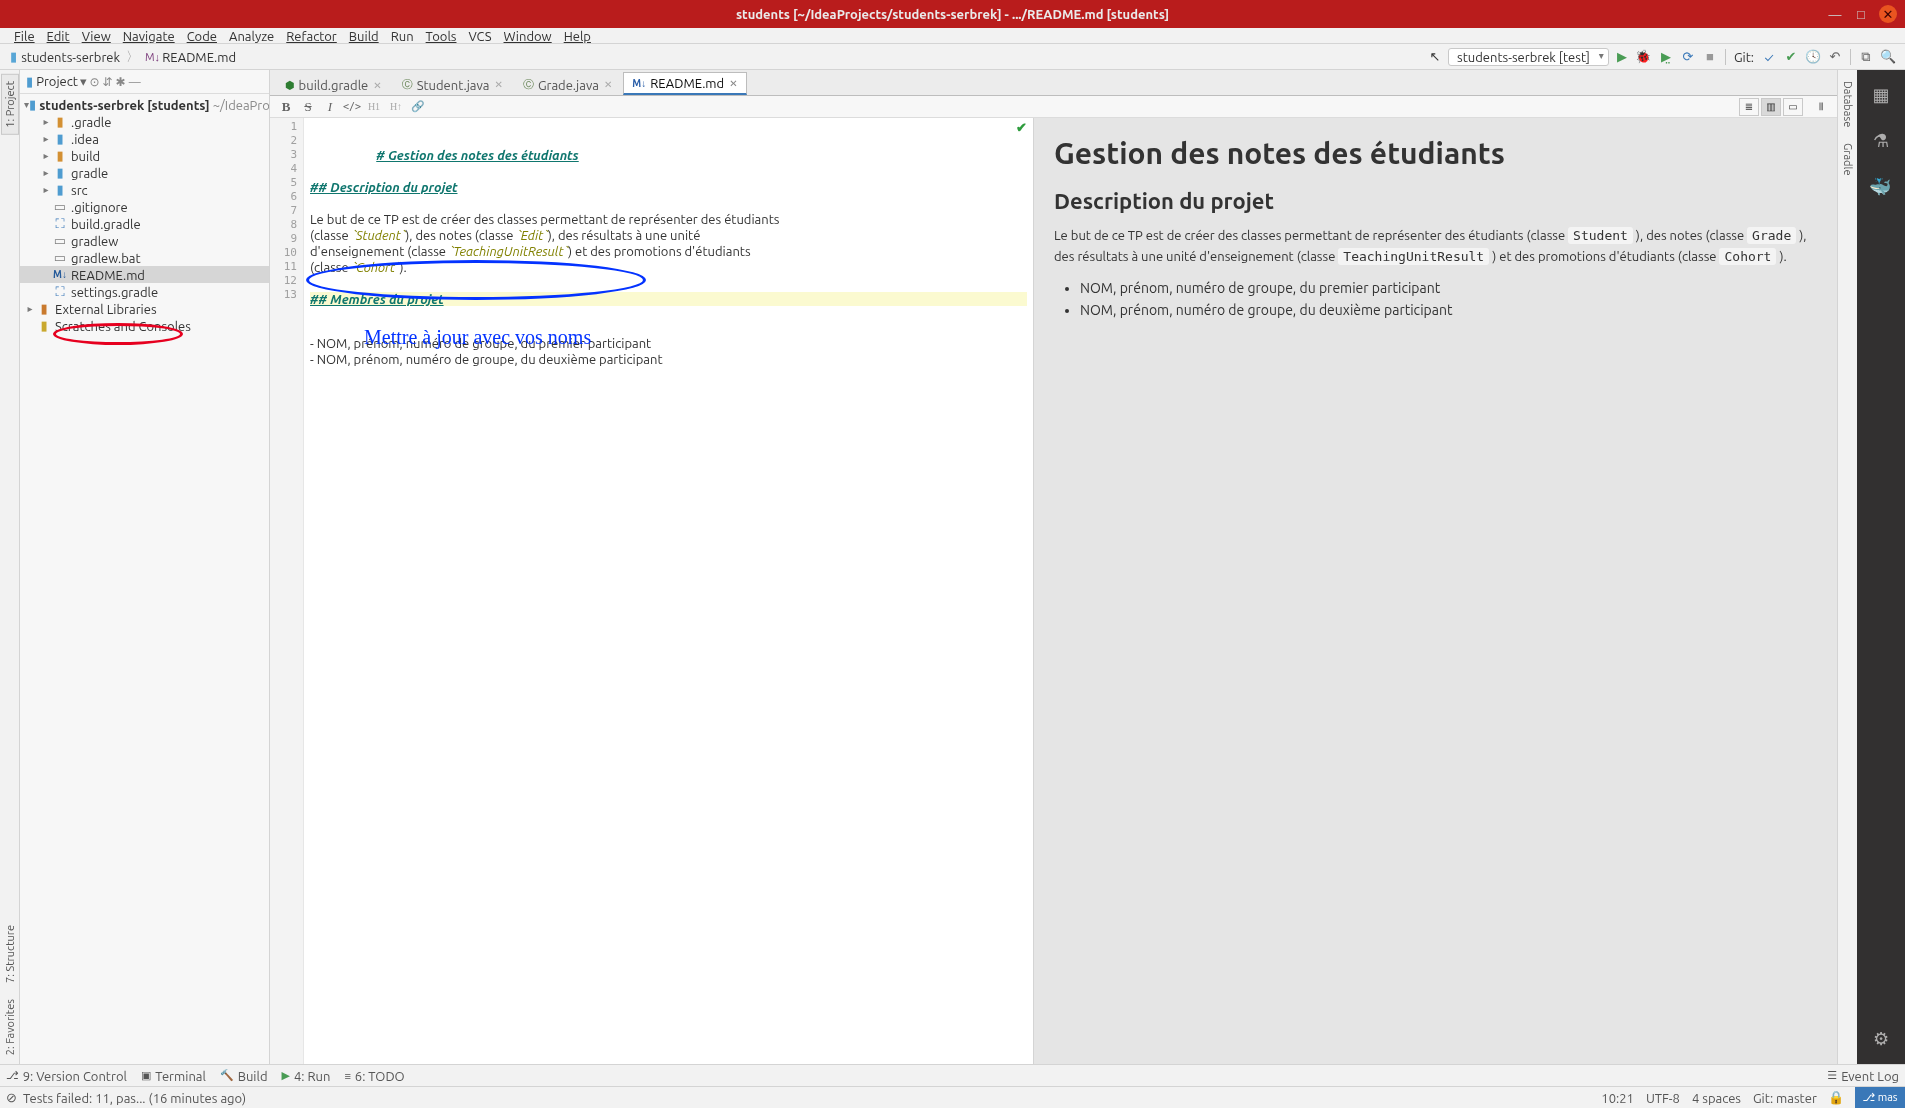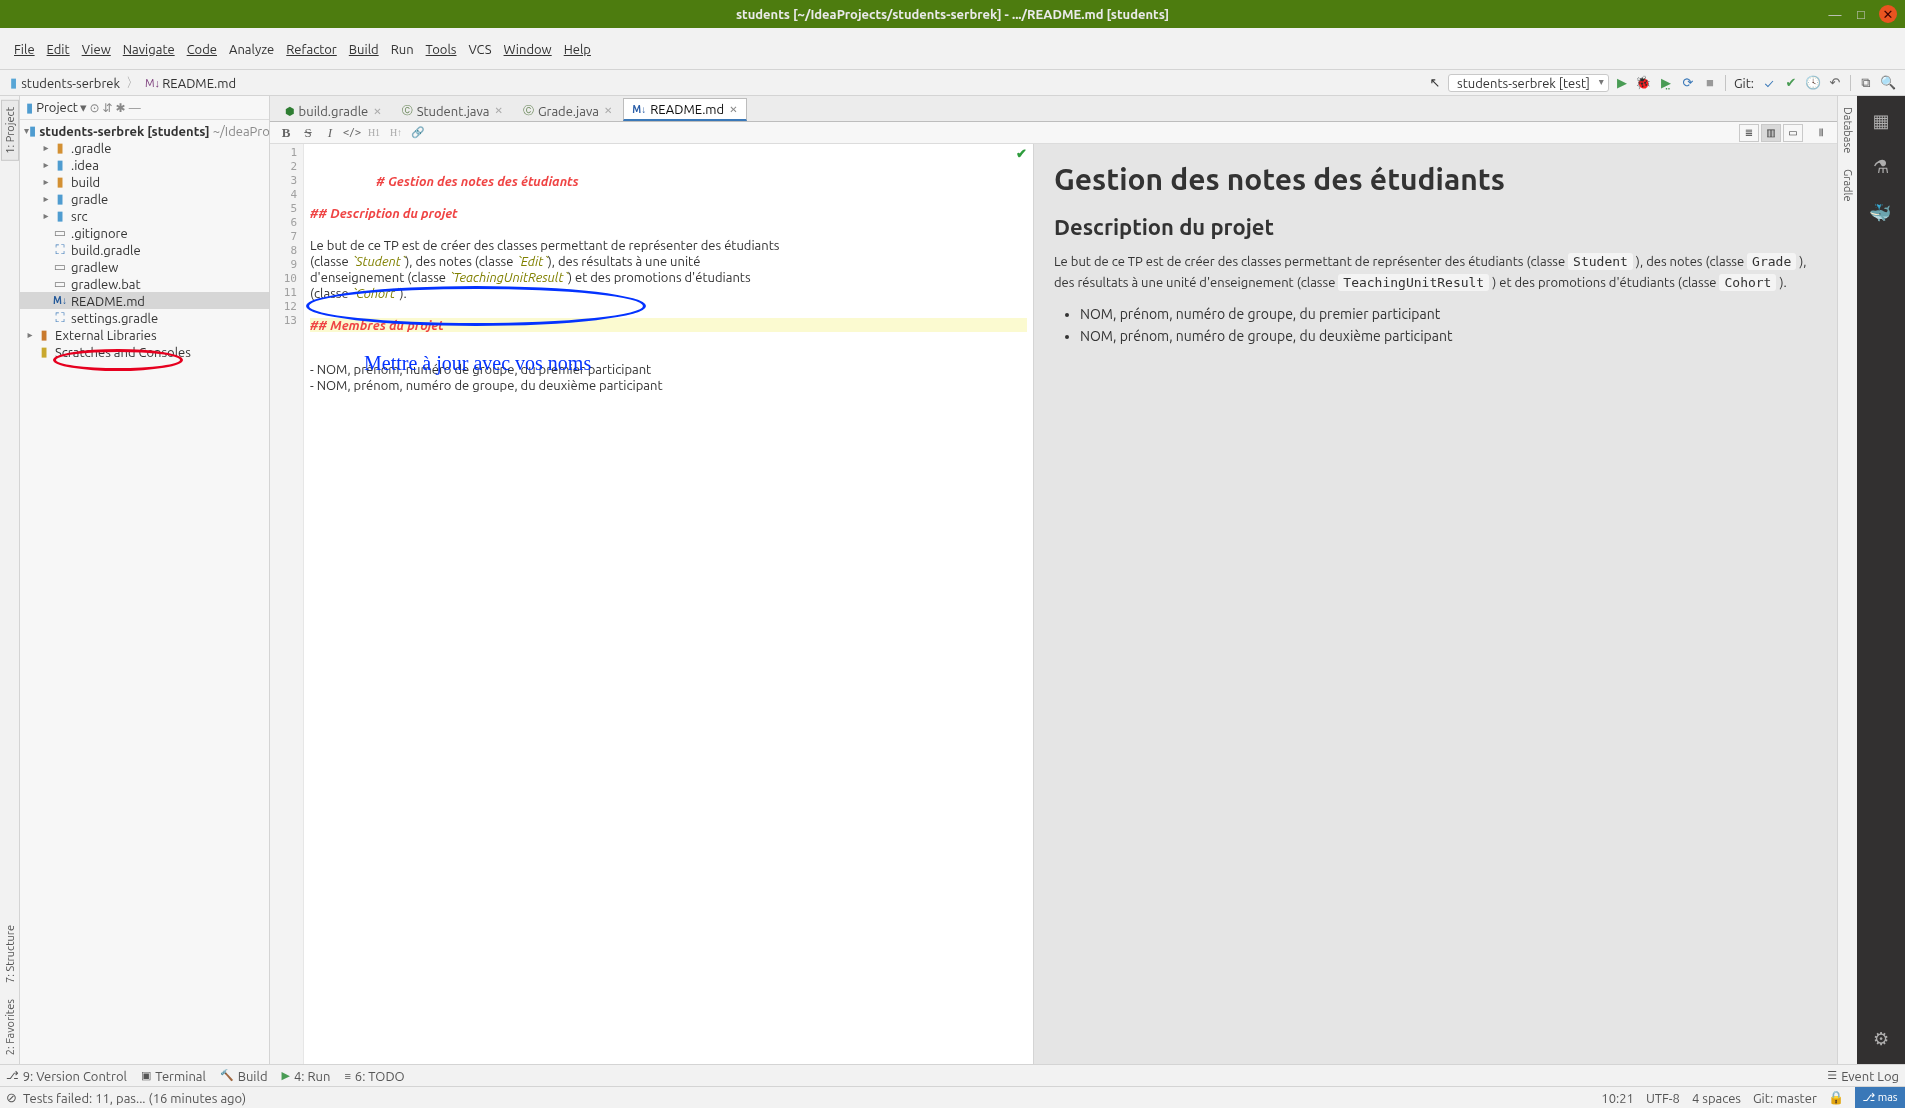--- a/index.html
+++ b/index.html
@@ -1,27 +1,27 @@
 <!DOCTYPE html>
 <html><head>
 <meta charset="utf-8">
 <style>
 * { margin: 0; padding: 0; box-sizing: border-box; font-family: "Ubuntu", "Segoe UI", Arial, sans-serif; font-size: 13px; }
 body { background: #f2f2f2; color: #333; overflow: hidden; }
 .root { display: flex; flex-direction: column; width: 1905px; height: 1108px; background: #fff; }
 
 
-.titlebar { background: #4d7c0f; color: #e0e0e0; height: 28px; display: flex; align-items: center; justify-content: center; position: relative; font-size: 13px; }
+.titlebar { background: #b91c1c; color: #e0e0e0; height: 28px; display: flex; align-items: center; justify-content: center; position: relative; font-size: 13px; }
 .titlebar-title { font-weight: bold; color: #eaeaea; }
 .titlebar-controls { position: absolute; right: 8px; display: flex; gap: 10px; align-items: center; }
 .titlebar-btn { width: 16px; height: 16px; border-radius: 50%; display: inline-flex; align-items: center; justify-content: center; color: #ccc; font-size: 13px; }
 .titlebar-close { background: #e95420; color: #3b0000; width: 18px; height: 18px; }
 
 
-.menubar { display: flex; align-items: center; height: 42px; padding: 3px 8px; background: #f2f2f2; border-bottom: 1px solid #d4d4d4; }
+.menubar { display: flex; align-items: center; height: 16px; padding: 3px 8px; background: #f2f2f2; border-bottom: 1px solid #d4d4d4; }
 .menu-item { padding: 0 6px; cursor: pointer; color: #333; }
 .menu-item span.u { text-decoration: underline; }
 
 
 .navbar { display: flex; align-items: center; height: 26px; background: #f2f2f2; border-bottom: 1px solid #d4d4d4; padding: 0 6px; }
 .breadcrumb-seg { display: inline-flex; align-items: center; padding: 0 4px; }
 .breadcrumb-seg .folder-icon { color: #58a6d6; margin-right: 4px; }
 .breadcrumb-sep { color: #999; margin: 0 2px; }
 .breadcrumb-file { color: #333; }
 .breadcrumb-file .md-icon { color: #7a3a7a; margin-right: 2px; font-size: 11px; }
@@ -88,21 +88,21 @@
 .mdtb { width: 20px; height: 18px; display: inline-flex; align-items: center; justify-content: center; color: #666; cursor: pointer; font-family: serif; }
 .md-spacer { flex: 1; }
 .view-btn { width: 20px; height: 18px; border: 1px solid #c9c9c9; display: inline-flex; align-items: center; justify-content: center; cursor: pointer; font-size: 10px; }
 .view-btn.active { background: #d9d9d9; }
 
 .split { flex: 1; display: flex; min-height: 0; }
 .code-pane { flex: 1; display: flex; border-right: 1px solid #d4d4d4; position: relative; background: #fff; }
 .line-gutter { width: 34px; background: #f3f3f3; color: #a0a0a0; text-align: right; padding: 2px 6px 0 0; font-family: "DejaVu Sans Mono", monospace; font-size: 11px; line-height: 14px; border-right: 1px solid #e6e6e6; }
 .code { flex: 1; padding: 2px 6px 0 6px; font-family: "DejaVu Sans Mono", monospace; font-size: 11px; line-height: 14px; white-space: pre; position: relative; }
 .code .hl-line { background: #fbfad0; display: block; }
-.kw-header { color: #ef4444; font-style: italic; font-weight: bold; }
+.kw-header { color: #0f766e; font-style: italic; font-weight: bold; text-decoration: underline; }
 .kw-code { color: #808000; font-style: italic; }
 .blue-oval { position: absolute; border: 3px solid #0433ff; border-radius: 50%; pointer-events: none; }
 .blue-text { position: absolute; color: #0433ff; font-family: Arial; font-size: 20px; }
 .check-mark { position: absolute; top: 2px; right: 6px; color: #2e9c3d; font-weight: bold; }
 
 .preview-pane { flex: 1; padding: 18px 20px; overflow: auto; background: #e5e5e5; font-family: -apple-system, "Segoe UI", Arial, sans-serif; }
 .preview-pane h1 { font-size: 30px; font-weight: bold; margin-bottom: 18px; }
 .preview-pane h2 { font-size: 22px; font-weight: bold; margin: 16px 0 12px; }
 .preview-pane p { font-size: 14px; line-height: 1.5; margin-bottom: 10px; }
 .preview-pane code { background: #f4f4f4; padding: 1px 5px; border-radius: 3px; font-family: monospace; font-size: 13px; }

